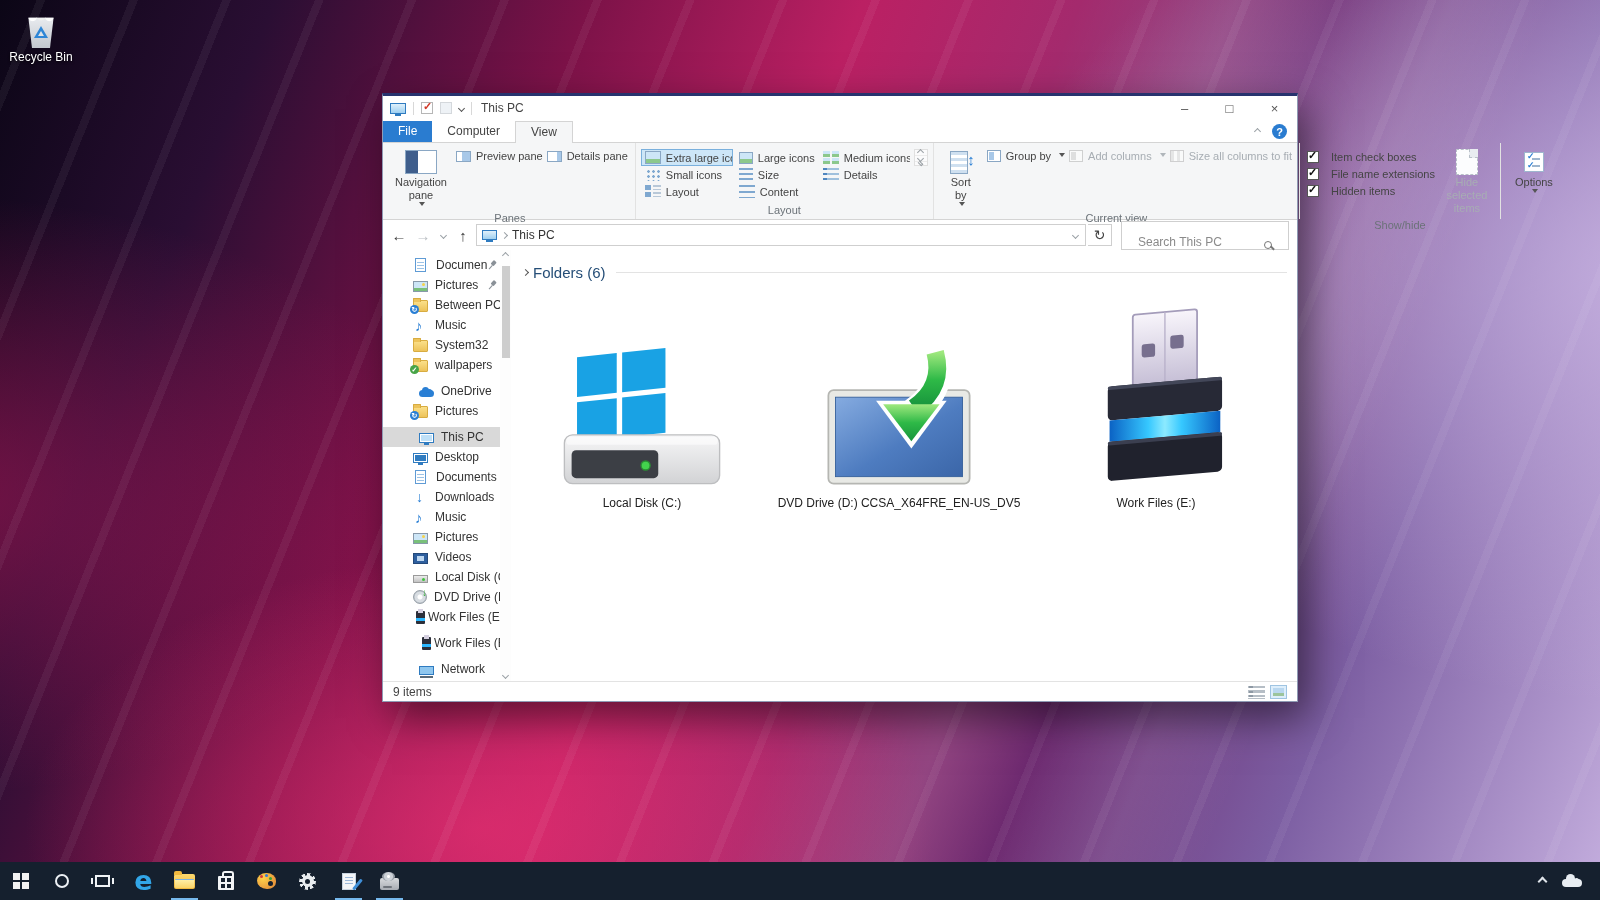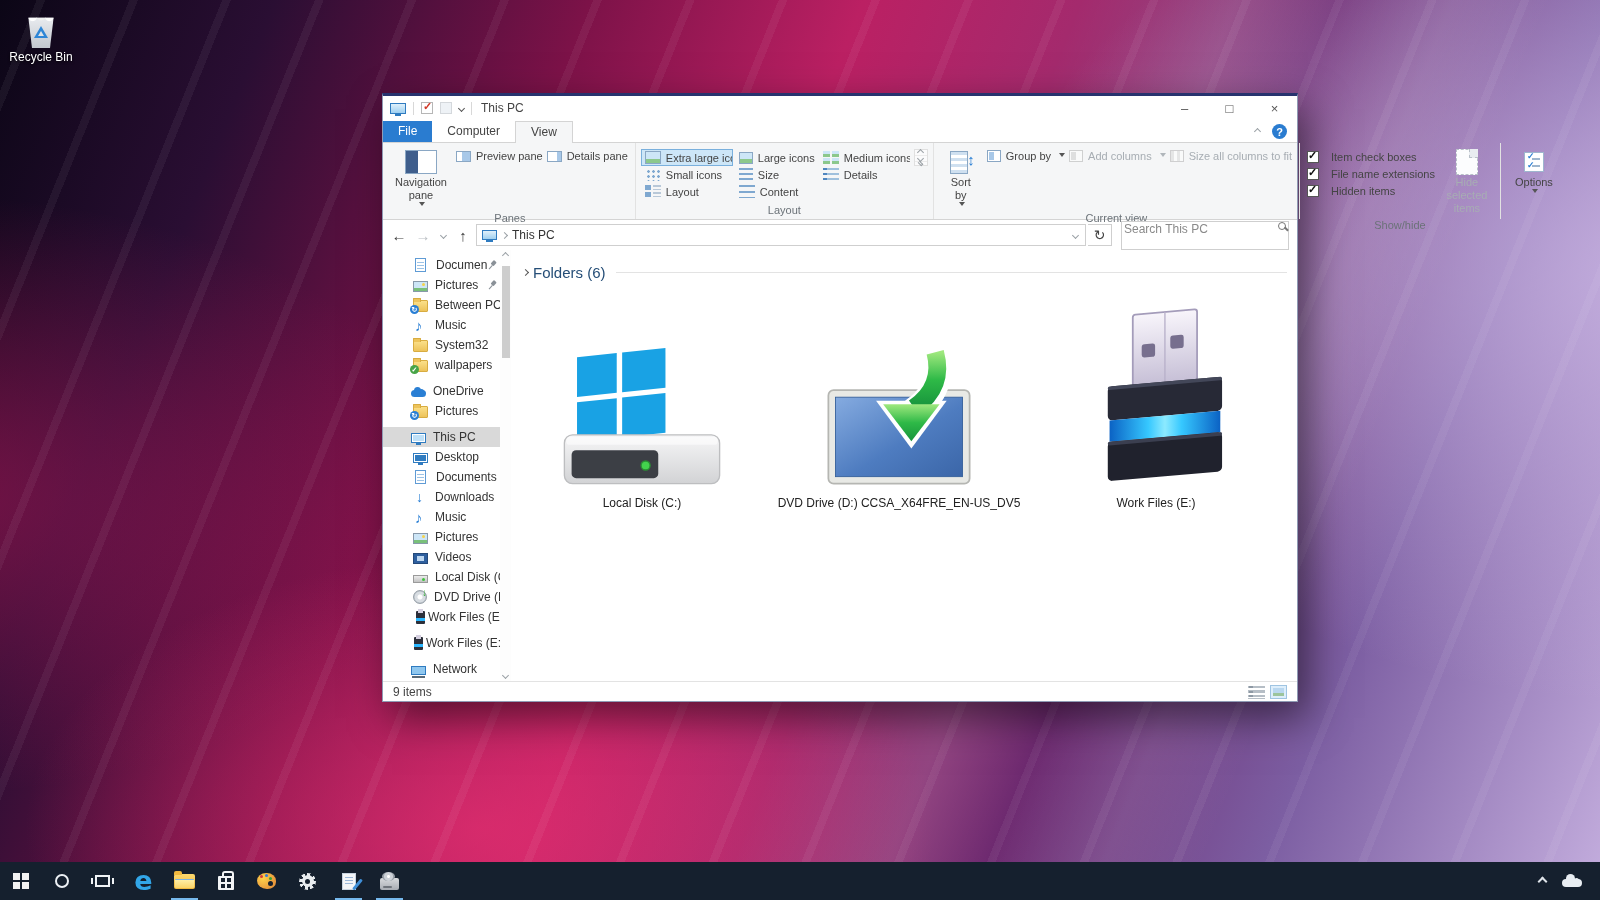--- a/index.html
+++ b/index.html
@@ -99,30 +99,30 @@
 
 .addr{height:30px;display:flex;align-items:center;padding:0 8px 0 5px;gap:2px}
 .nav-a{width:22px;height:22px;display:flex;align-items:center;justify-content:center;font-size:15px;color:#3b3b3b}
 .nav-a.dis{color:#b9bec3}
 .abox{flex:1;height:22px;border:1px solid #cfcfcf;background:#fff;display:flex;align-items:center;padding-left:5px;gap:5px;min-width:0}
 .a-pc{width:15px;height:10px;border:1px solid #2f7bc0;background:linear-gradient(#dff0fb,#9fd0f0);position:relative;flex:none}
 .a-pc::after{content:'';position:absolute;left:3px;right:3px;bottom:-3px;height:2px;background:#2f7bc0}
 .abox .sp{flex:1}
 .aend{width:20px;height:20px;display:flex;align-items:center;justify-content:center}
 .refresh{width:24px;height:22px;border:1px solid #cfcfcf;border-left:none;display:flex;align-items:center;justify-content:center;color:#444;font-size:14px;background:#fff}
-.sbox{width:168px;height:29px;border:1px solid #cfcfcf;background:#fff;margin-left:7px;display:flex;align-items:flex-start;padding:0 2px;gap:4px}
+.sbox{width:168px;height:29px;border:1px solid #cfcfcf;background:#fff;margin-left:7px;display:flex;align-items:flex-end;padding:0 16px;gap:4px}
 .sbox input{border:none;outline:none;flex:1;min-width:0;font-size:12px;color:#333;font-family:inherit;background:transparent}
 .sbox input::placeholder{color:#8a8a8a}
 .mag{width:8px;height:8px;border:1.6px solid #777;border-radius:50%;position:relative;flex:none}
 .mag::after{content:'';position:absolute;width:5px;height:1.6px;background:#777;transform:rotate(45deg);right:-4px;bottom:-1px}
 
 .main{flex:1;display:flex;min-height:0}
 .sidebar{width:128px;position:relative;padding-top:5px;overflow:hidden;flex:none}
 .srow{height:20px;display:flex;align-items:center;padding-left:30px;white-space:nowrap;color:#333;position:relative;overflow:hidden}
-.srow.lvl1{padding-left:28px}
+.srow.lvl1{padding-left:36px}
 .srow.sel{background:#d9d9d9}
 .gap{height:6px}
 .slbl{overflow:hidden;text-overflow:clip}
 .pin{width:10px;height:10px;position:relative;transform:rotate(42deg);margin-left:auto;margin-right:14px;flex:none}
 .pin::before{content:'';position:absolute;top:0;left:3px;width:4px;height:5px;background:#8a9198;border-radius:1px}
 .pin::after{content:'';position:absolute;top:5px;left:4.5px;width:1px;height:5px;background:#8a9198}
 .si{width:15px;height:15px;margin-right:7px;flex:none;position:relative;display:inline-block}
 .si-doc{width:11px;height:14px;margin:0 10px 0 2px;background:#fff;border:1px solid #5f9bd5}
 .si-doc::before{content:'';position:absolute;left:1px;right:1px;top:3px;height:8px;background:repeating-linear-gradient(to bottom,#9dc3e6 0 1px,transparent 1px 3px)}
 .si-pic{height:11px;margin-top:2px;border:1px solid #8899aa;background:linear-gradient(to bottom,#cde6f7 0 6px,#79c07a 6px)}

